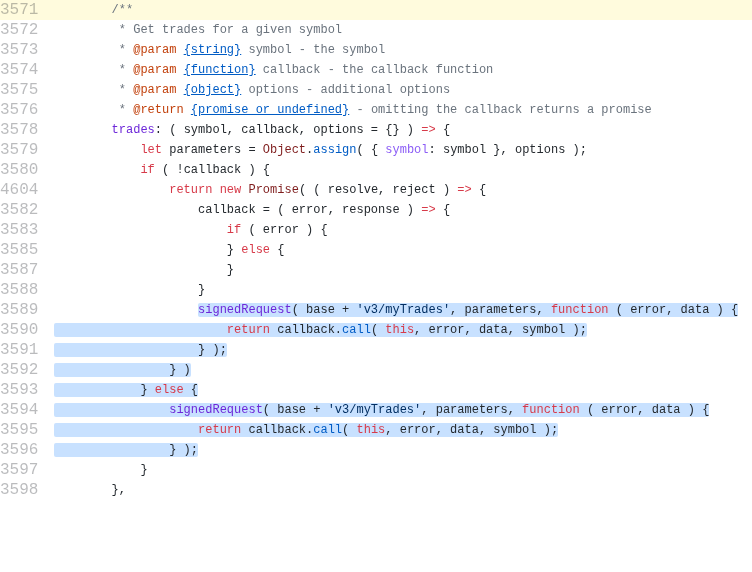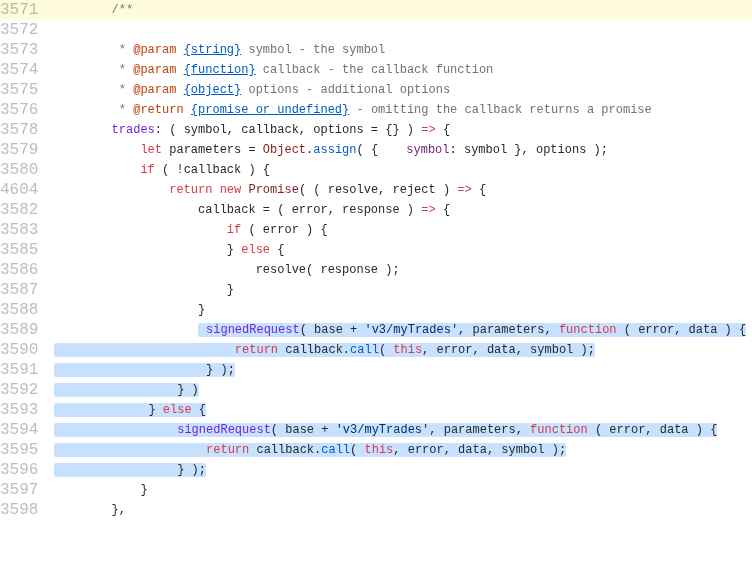--- a/index.html
+++ b/index.html
@@ -31,52 +31,50 @@
     background: transparent;
   }
   .code {
     padding-left: 10px;
     flex: 1;
     color: #24292e;
   }
   .sel {
     background: #c8e1ff;
     border-radius: 2px;
-    padding-left: 8px;
   }
   
   .tk-c  { color: #6a737d; }   
   .tk-ck { color: #c2410c; }   
   .tk-ct { color: #005cc5; text-decoration: underline; }   
   .tk-k  { color: #d73a49; }   
   .tk-fn { color: #6d28d9; }   
   .tk-b  { color: #005cc5; }   
   .tk-s  { color: #032f62; }   
   .tk-p  { color: #24292e; }   
-  .tk-pr { color: #701a75; margin-left: 21px; }   
+  .tk-pr { color: #8b5cf6; }   
   .tk-nm { color: #7f1d1d; }   
 </style>
 </head>
 <body>
 
 <div class="code-view" id="code-view">
     <div class="line hl"><div class="gutter">3571</div><div class="code"><span>        </span><span class="tk-c">/**</span></div></div>
-    <div class="line"><div class="gutter">3572</div><div class="code"><span>         </span></div></div>
+    <div class="line"><div class="gutter">3572</div><div class="code"><span>         </span><span class="tk-c">* Get trades for a given symbol</span></div></div>
     <div class="line"><div class="gutter">3573</div><div class="code"><span>         </span><span class="tk-c">* </span><span class="tk-ck">@param</span><span class="tk-c"> </span><span class="tk-ct">{string}</span><span class="tk-c"> symbol - the symbol</span></div></div>
     <div class="line"><div class="gutter">3574</div><div class="code"><span>         </span><span class="tk-c">* </span><span class="tk-ck">@param</span><span class="tk-c"> </span><span class="tk-ct">{function}</span><span class="tk-c"> callback - the callback function</span></div></div>
     <div class="line"><div class="gutter">3575</div><div class="code"><span>         </span><span class="tk-c">* </span><span class="tk-ck">@param</span><span class="tk-c"> </span><span class="tk-ct">{object}</span><span class="tk-c"> options - additional options</span></div></div>
     <div class="line"><div class="gutter">3576</div><div class="code"><span>         </span><span class="tk-c">* </span><span class="tk-ck">@return</span><span class="tk-c"> </span><span class="tk-ct">{promise or undefined}</span><span class="tk-c"> - omitting the callback returns a promise</span></div></div>
     <div class="line"><div class="gutter">3578</div><div class="code"><span>        </span><span class="tk-fn">trades</span><span class="tk-p">: ( symbol, callback, options = {} ) </span><span class="tk-k">=&gt;</span><span class="tk-p"> {</span></div></div>
     <div class="line"><div class="gutter">3579</div><div class="code"><span>            </span><span class="tk-k">let</span><span class="tk-p"> parameters = </span><span class="tk-nm">Object</span><span class="tk-p">.</span><span class="tk-b">assign</span><span class="tk-p">( { </span><span class="tk-pr">symbol</span><span class="tk-p">: symbol }, options );</span></div></div>
     <div class="line"><div class="gutter">3580</div><div class="code"><span>            </span><span class="tk-k">if</span><span class="tk-p"> ( !callback ) {</span></div></div>
     <div class="line"><div class="gutter">4604</div><div class="code"><span>                </span><span class="tk-k">return</span><span class="tk-p"> </span><span class="tk-k">new</span><span class="tk-p"> </span><span class="tk-nm">Promise</span><span class="tk-p">( ( resolve, reject ) </span><span class="tk-k">=&gt;</span><span class="tk-p"> {</span></div></div>
     <div class="line"><div class="gutter">3582</div><div class="code"><span>                    </span><span class="tk-p">callback = ( error, response ) </span><span class="tk-k">=&gt;</span><span class="tk-p"> {</span></div></div>
     <div class="line"><div class="gutter">3583</div><div class="code"><span>                        </span><span class="tk-k">if</span><span class="tk-p"> ( error ) {</span></div></div>
     <div class="line"><div class="gutter">3585</div><div class="code"><span>                        </span><span class="tk-p">} </span><span class="tk-k">else</span><span class="tk-p"> {</span></div></div>
-    <div class="line"><div class="gutter">3586</div><div class="code"><span>                            </span><span class="tk-p">resolve( response );</span></div></div>
     <div class="line"><div class="gutter">3587</div><div class="code"><span>                        </span><span class="tk-p">}</span></div></div>
     <div class="line"><div class="gutter">3588</div><div class="code"><span>                    </span><span class="tk-p">}</span></div></div>
     <div class="line"><div class="gutter">3589</div><div class="code"><span>                    </span><span class="sel"><span class="tk-fn">signedRequest</span><span class="tk-p">( base + </span><span class="tk-s">'v3/myTrades'</span><span class="tk-p">, parameters, </span><span class="tk-k">function</span><span class="tk-p"> ( error, data ) {</span></span></div></div>
     <div class="line"><div class="gutter">3590</div><div class="code"><span class="sel"><span class="tk-p">                        </span><span class="tk-k">return</span><span class="tk-p"> callback.</span><span class="tk-b">call</span><span class="tk-p">( </span><span class="tk-k">this</span><span class="tk-p">, error, data, symbol );</span></span></div></div>
     <div class="line"><div class="gutter">3591</div><div class="code"><span class="sel"><span class="tk-p">                    } );</span></span></div></div>
     <div class="line"><div class="gutter">3592</div><div class="code"><span class="sel"><span class="tk-p">                } )</span></span></div></div>
     <div class="line"><div class="gutter">3593</div><div class="code"><span class="sel"><span class="tk-p">            } </span><span class="tk-k">else</span><span class="tk-p"> {</span></span></div></div>
     <div class="line"><div class="gutter">3594</div><div class="code"><span class="sel"><span class="tk-p">                </span><span class="tk-fn">signedRequest</span><span class="tk-p">( base + </span><span class="tk-s">'v3/myTrades'</span><span class="tk-p">, parameters, </span><span class="tk-k">function</span><span class="tk-p"> ( error, data ) {</span></span></div></div>
     <div class="line"><div class="gutter">3595</div><div class="code"><span class="sel"><span class="tk-p">                    </span><span class="tk-k">return</span><span class="tk-p"> callback.</span><span class="tk-b">call</span><span class="tk-p">( </span><span class="tk-k">this</span><span class="tk-p">, error, data, symbol );</span></span></div></div>
     <div class="line"><div class="gutter">3596</div><div class="code"><span class="sel"><span class="tk-p">                } );</span></span></div></div>

